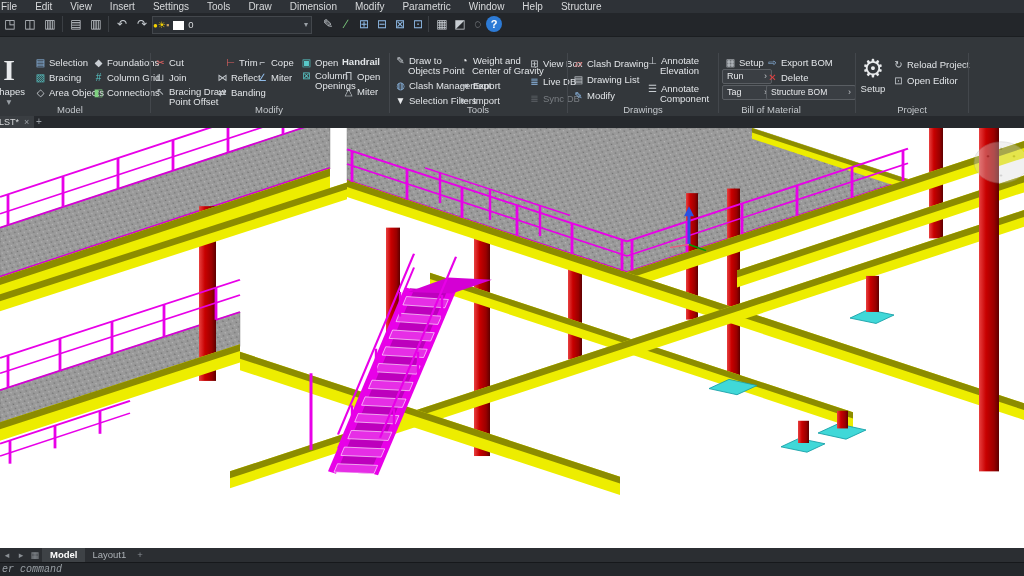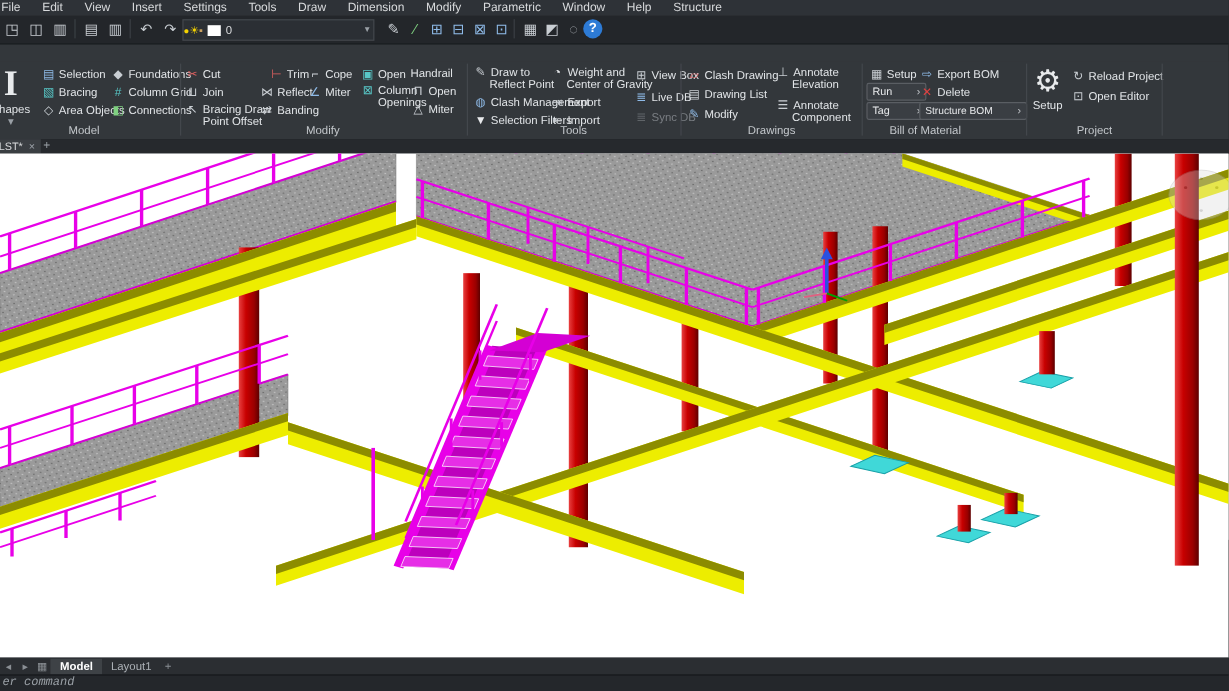--- a/index.html
+++ b/index.html
@@ -116,28 +116,28 @@
     <div class="ri" style="left:154px;top:33px"><span class="ic" style="color:#C9CED3">↖</span><span class="lb">Bracing Draw</span></div>
     <div class="ri" style="left:169px;top:43px"><span class="lb2">Point Offset</span></div>
     <div class="ri" style="left:224px;top:4px"><span class="ic" style="color:#E06060">⊢</span><span class="lb">Trim</span></div>
     <div class="ri" style="left:216px;top:19px"><span class="ic" style="color:#C9CED3">⋈</span><span class="lb">Reflect</span></div>
     <div class="ri" style="left:216px;top:34px"><span class="ic" style="color:#C9CED3">⇄</span><span class="lb">Banding</span></div>
     <div class="ri" style="left:256px;top:4px"><span class="ic" style="color:#C9CED3">⌐</span><span class="lb">Cope</span></div>
     <div class="ri" style="left:256px;top:19px"><span class="ic" style="color:#8FBBE8">∠</span><span class="lb">Miter</span></div>
     <div class="ri" style="left:300px;top:4px"><span class="ic" style="color:#58C8C8">▣</span><span class="lb">Open</span></div>
     <div class="ri" style="left:300px;top:17px"><span class="ic" style="color:#58C8C8">⊠</span><span class="lb">Column</span></div>
     <div class="ri" style="left:315px;top:27px"><span class="lb2">Openings</span></div>
-    <div class="ri" style="left:342px;top:3px"><span class="lb2" style="font-weight:normal">Handrail</span></div>
+    <div class="ri" style="left:342px;top:3px"><span class="lb2" style="font-weight:bold">Handrail</span></div>
     <div class="ri" style="left:342px;top:18px"><span class="ic" style="color:#C9CED3">Π</span><span class="lb">Open</span></div>
     <div class="ri" style="left:342px;top:33px"><span class="ic" style="color:#C9CED3">△</span><span class="lb">Miter</span></div>
     <div class="ptitle" style="left:269px">Modify</div>
     <div class="pdiv" style="left:389px"></div>
 
     <div class="ri" style="left:394px;top:2px"><span class="ic" style="color:#C9CED3">✎</span><span class="lb">Draw to</span></div>
-    <div class="ri" style="left:408px;top:12px"><span class="lb2">Reflect Point</span></div>
+    <div class="ri" style="left:408px;top:12px"><span class="lb2">Objects Point</span></div>
     <div class="ri" style="left:394px;top:27px"><span class="ic" style="color:#8FBBE8">◍</span><span class="lb">Clash Management</span></div>
     <div class="ri" style="left:394px;top:42px"><span class="ic" style="color:#E8EAEC">▼</span><span class="lb">Selection Filters</span></div>
     <div class="ri" style="left:458px;top:2px"><span class="ic" style="color:#E8EAEC">◔</span><span class="lb">Weight and</span></div>
     <div class="ri" style="left:472px;top:12px"><span class="lb2">Center of Gravity</span></div>
     <div class="ri" style="left:458px;top:27px"><span class="ic" style="color:#C9CED3">⇥</span><span class="lb">Export</span></div>
     <div class="ri" style="left:458px;top:42px"><span class="ic" style="color:#C9CED3">⇤</span><span class="lb">Import</span></div>
     <div class="ri" style="left:528px;top:5px"><span class="ic" style="color:#C9CED3">⊞</span><span class="lb">View Box</span></div>
     <div class="ri" style="left:528px;top:23px"><span class="ic" style="color:#8FBBE8">≣</span><span class="lb">Live DB</span></div>
     <div class="ri grayed" style="left:528px;top:40px"><span class="ic">≣</span><span class="lb">Sync DB</span></div>
     <div class="ptitle" style="left:478px">Tools</div>

